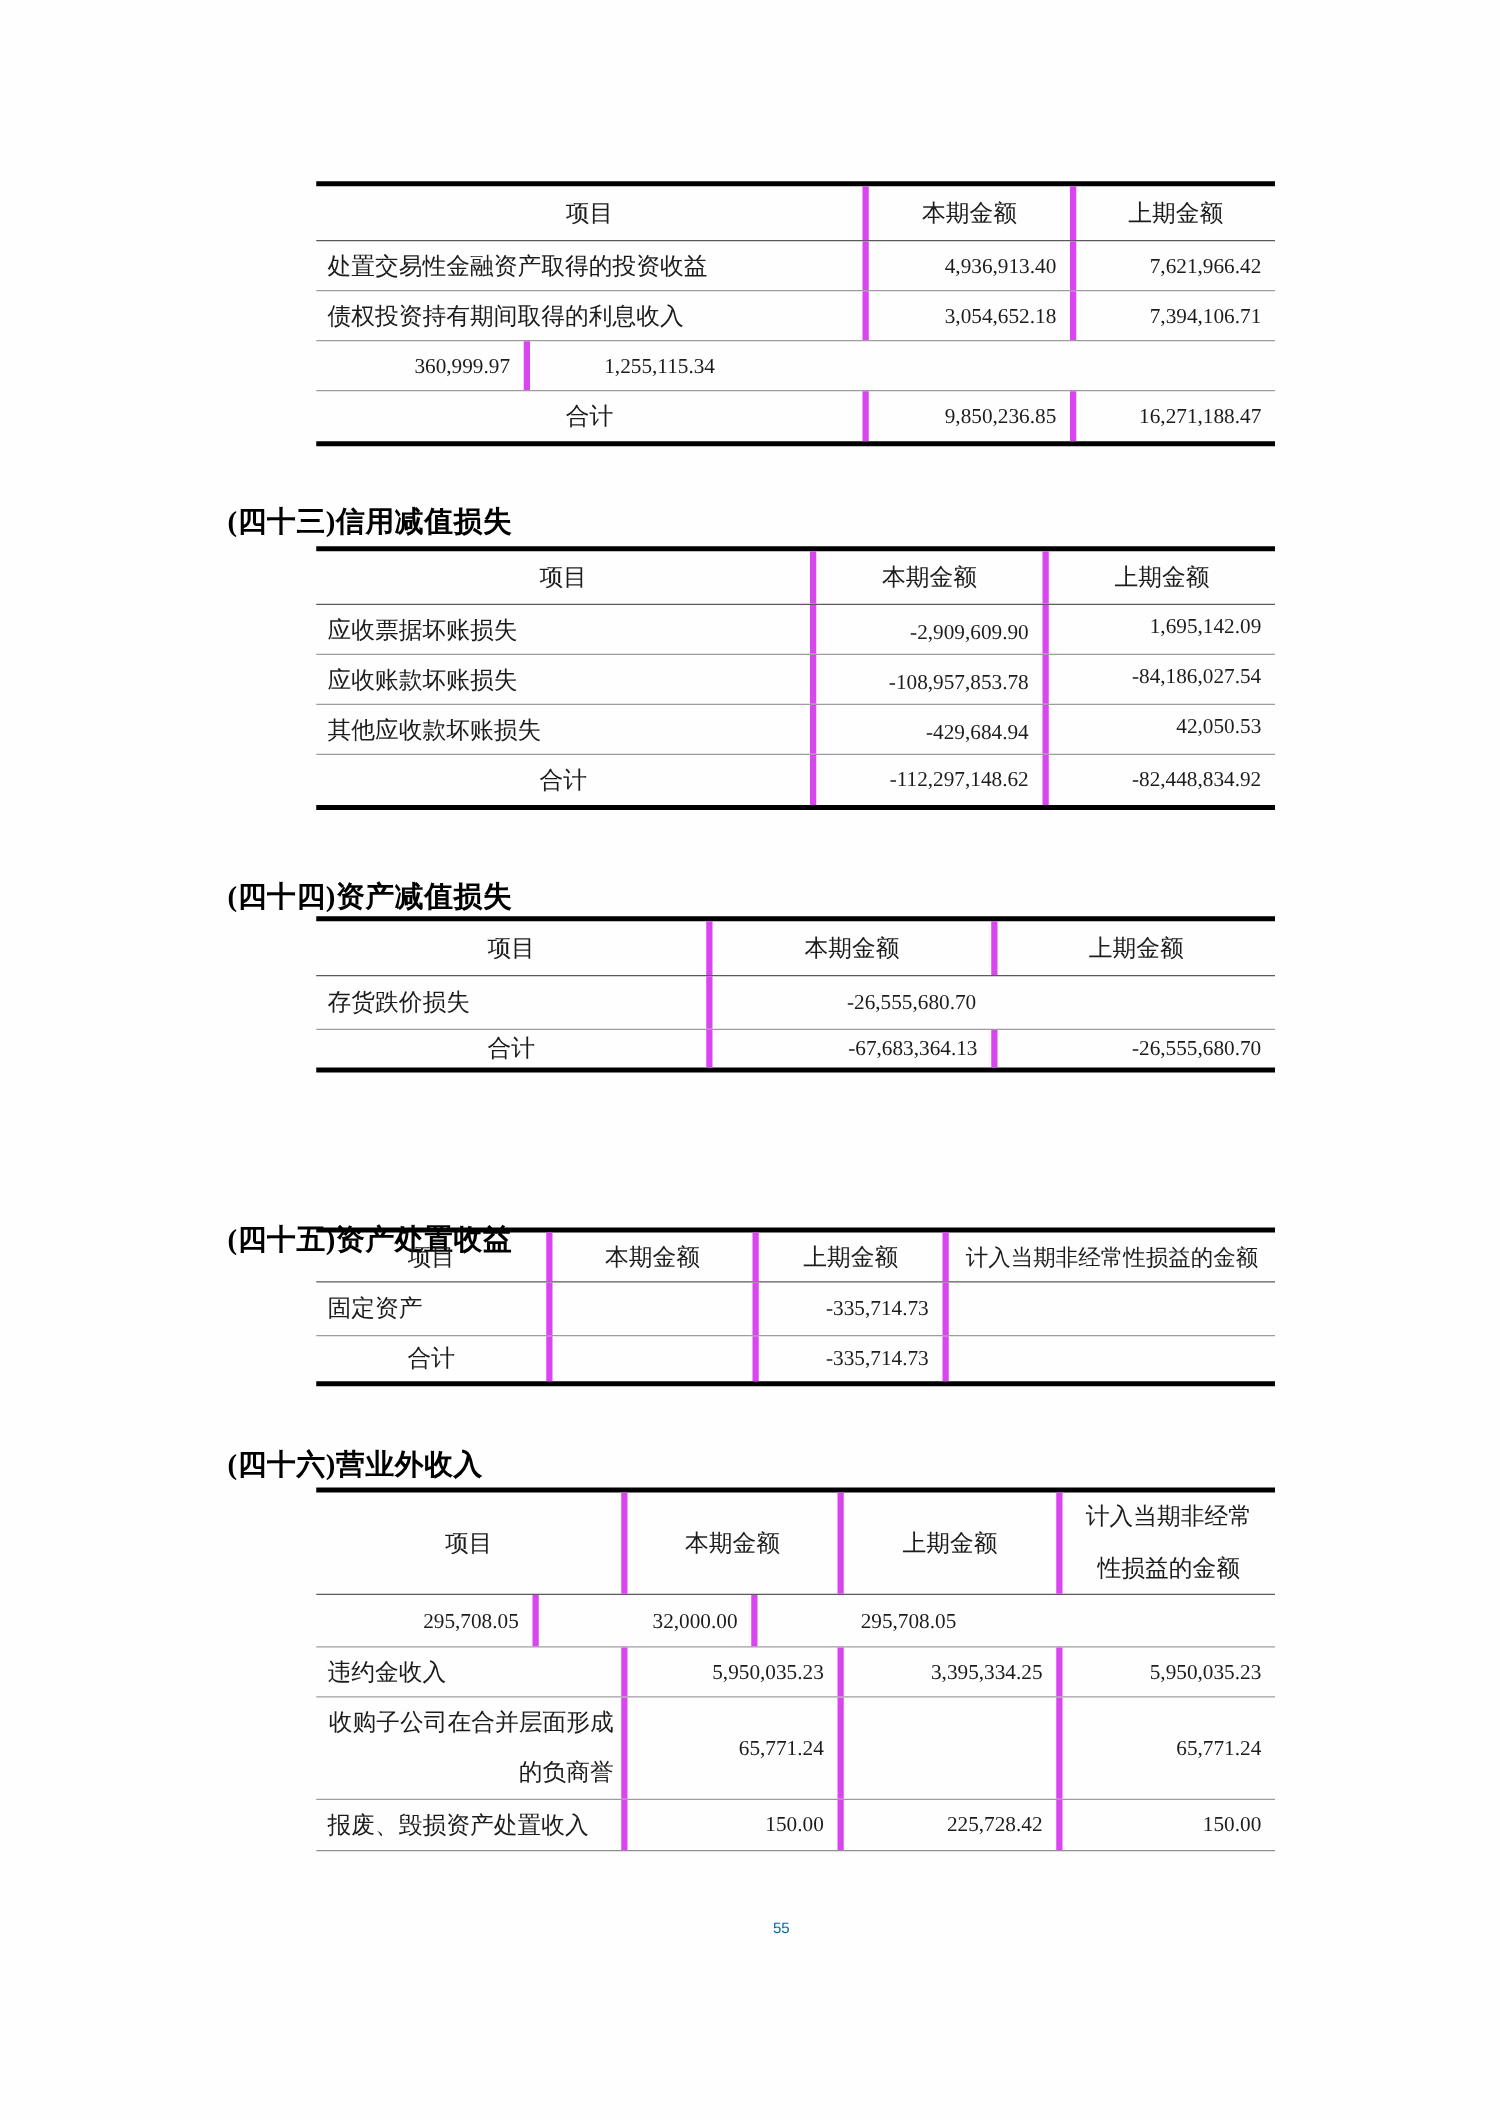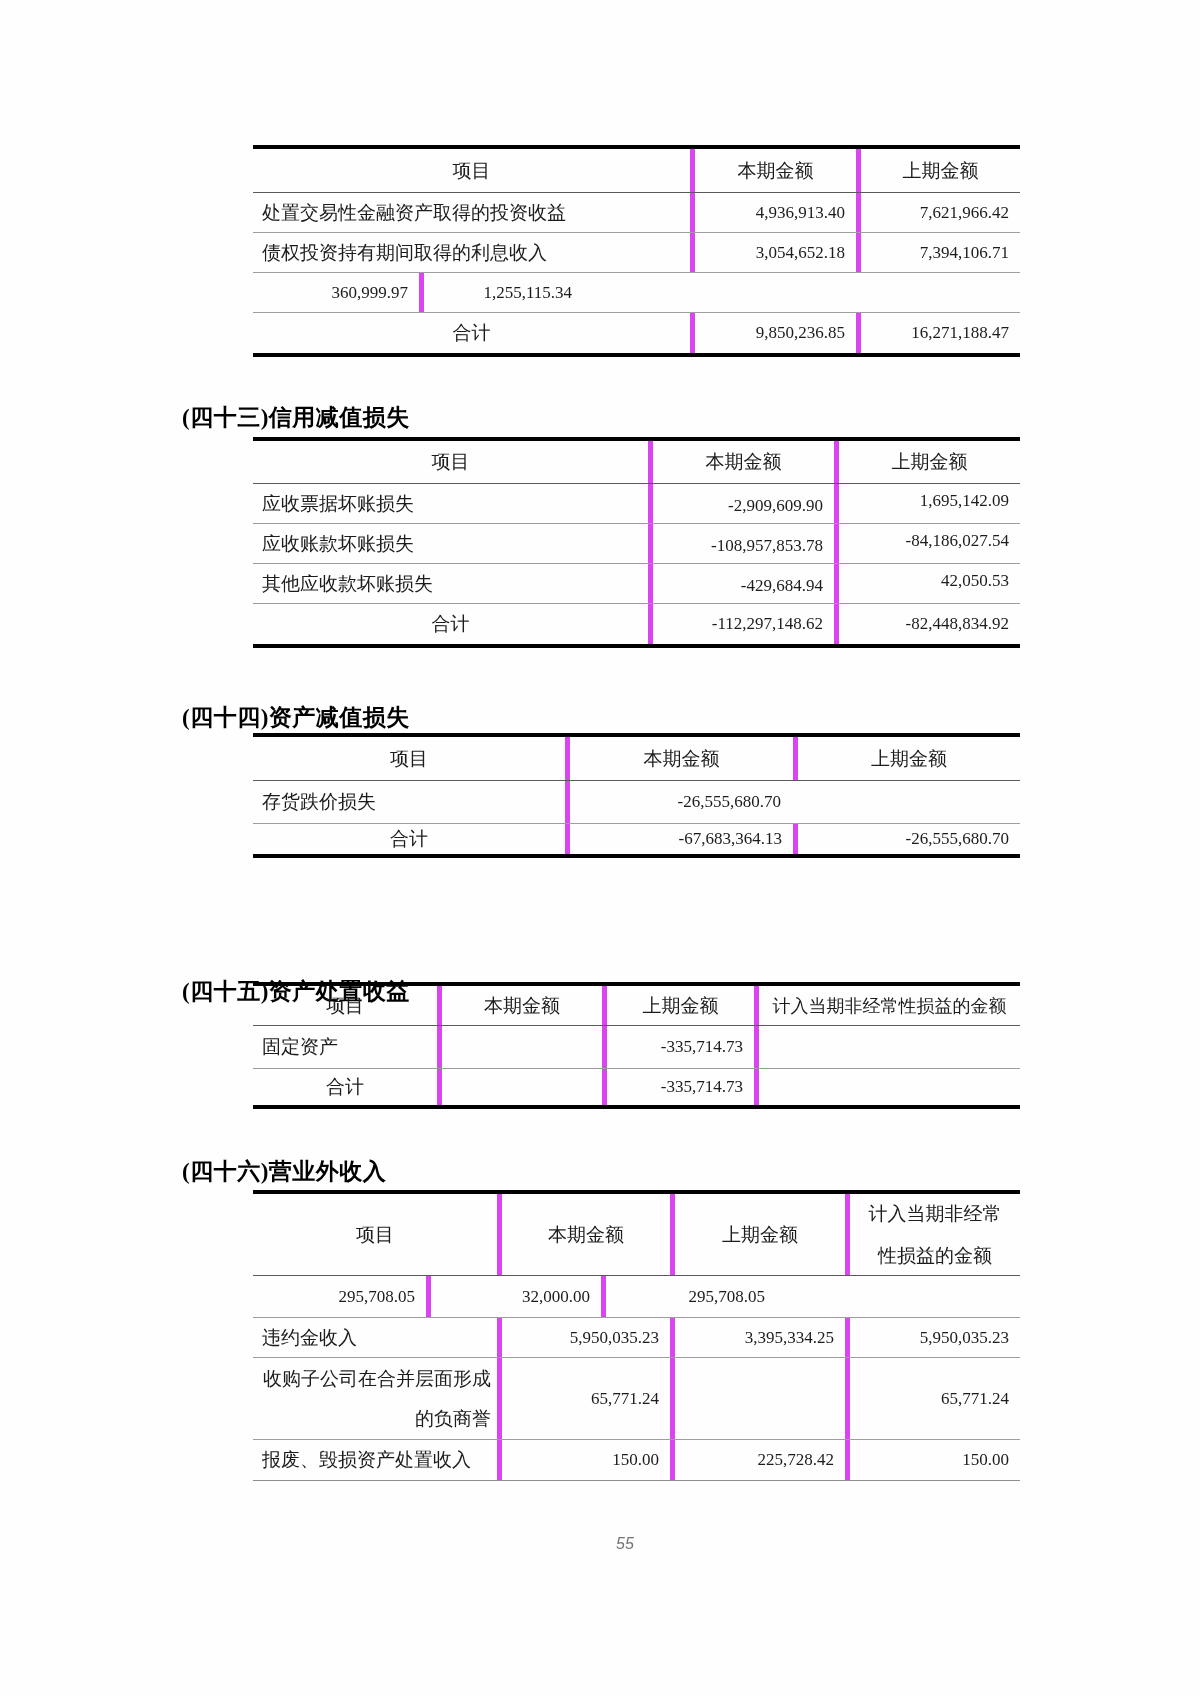--- a/index.html
+++ b/index.html
@@ -81,21 +81,21 @@
 
   #s1 { top:402px; }
   #s2 { top:702px; }
   #s3 { top:976px; }
   #s4 { top:1156px; }
 
   .page-number {
     position:absolute; top:1535px; left:625px;
     transform:translateX(-50%);
     font-family:"Liberation Sans","DejaVu Sans",sans-serif;
-    font-size:16px; color:#737373;font-style:italic;
+    font-size:12px; color:#0369a1;
   }
 </style>
 </head>
 <body>
 
 <div class="page">
 
   <div class="tbl" id="t0">
     <div class="tr thead">
       <div class="td th t0-c1">项目</div>

